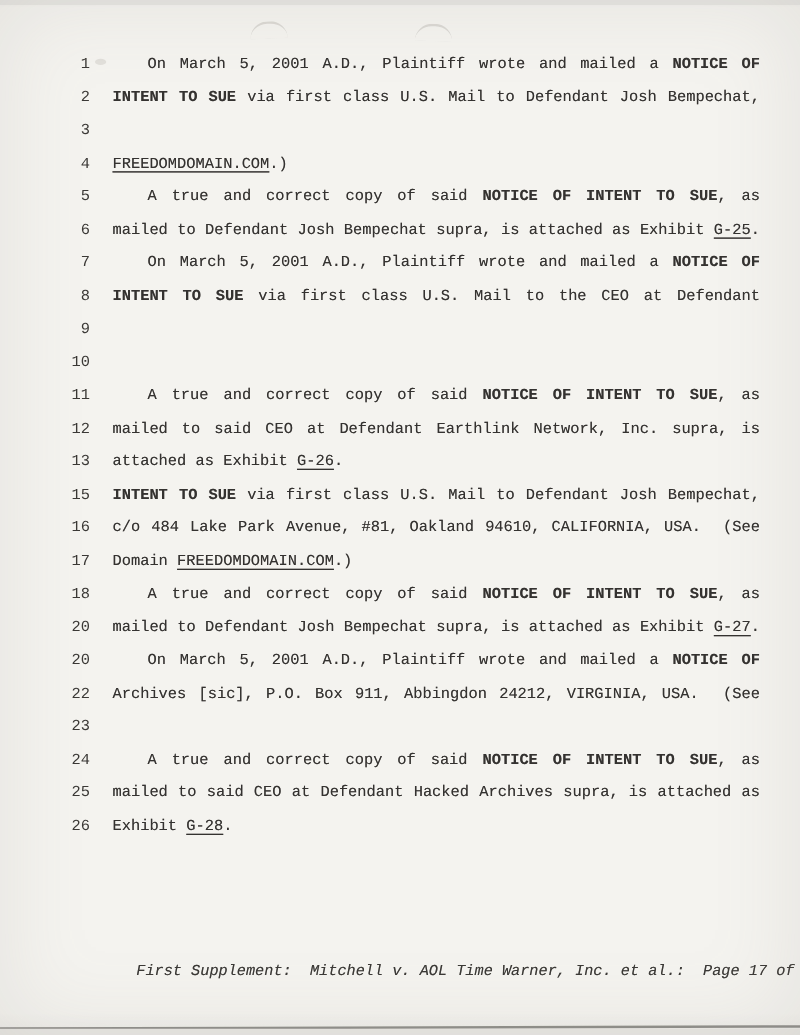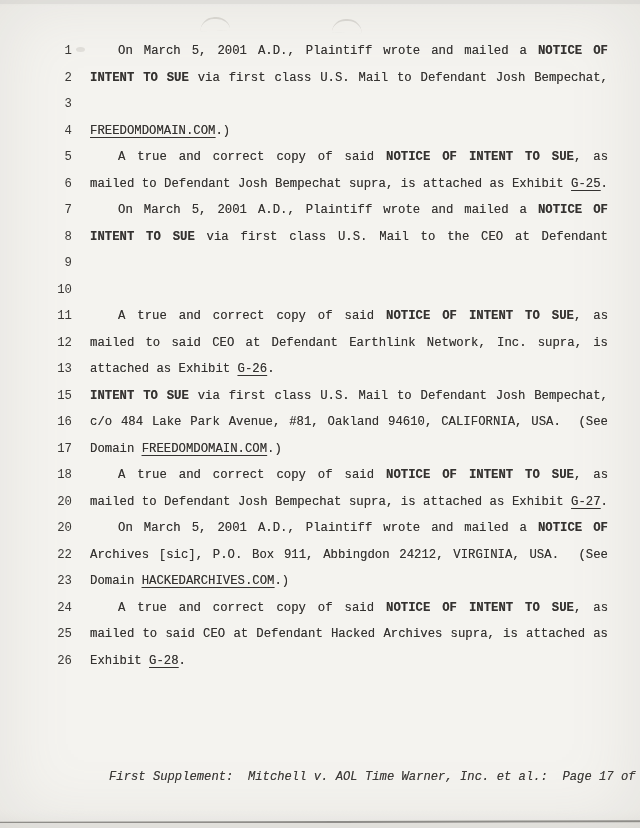--- a/index.html
+++ b/index.html
@@ -114,21 +114,20 @@
       <div class="row">
         <span class="num">20</span>
         <div class="txt just ind"><span>On March 5, 2001 </span><span class="s-i">A.D.</span><span>, Plaintiff wrote and mailed a </span><span class="s-bu">NOTICE OF</span></div>
       </div>
       <div class="row">
         <span class="num">22</span>
         <div class="txt just"><span>Archives [</span><span class="s-i">sic</span><span>], P.O. Box 911, Abbingdon 24212, VIRGINIA, USA.&nbsp; (See</span></div>
       </div>
       <div class="row">
         <span class="num">23</span>
-        <div class="txt"><span>Domain </span><span class="s-u">HACKEDARCHIVES.COM</span><span>.)</span></div>
       </div>
       <div class="row">
         <span class="num">24</span>
         <div class="txt just ind"><span>A true and correct copy of said </span><span class="s-bu">NOTICE OF INTENT TO SUE</span><span>, as</span></div>
       </div>
       <div class="row">
         <span class="num">25</span>
         <div class="txt just"><span>mailed to said CEO at Defendant Hacked Archives </span><span class="s-i">supra</span><span>, is attached as</span></div>
       </div>
       <div class="row">

